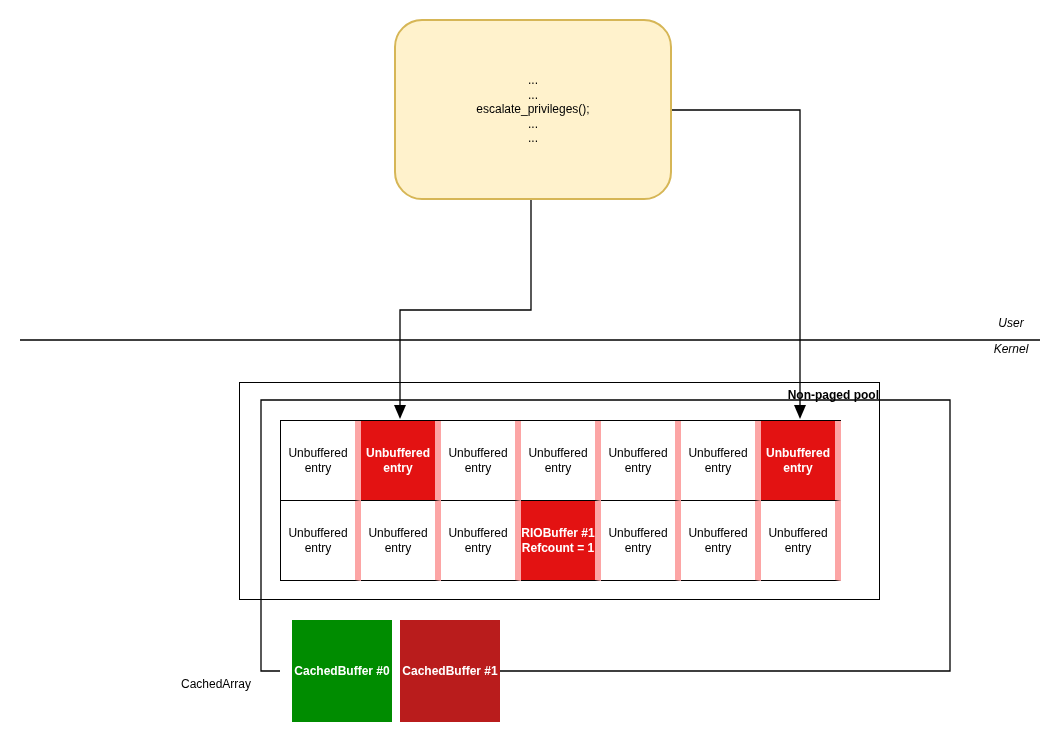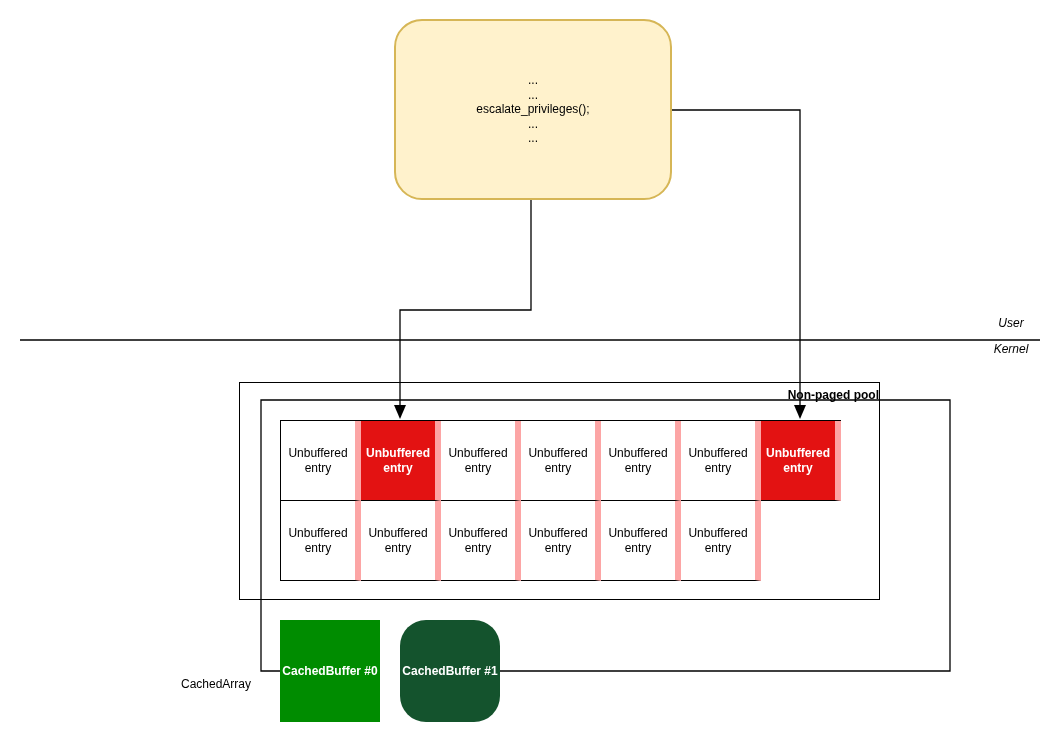--- a/index.html
+++ b/index.html
@@ -110,36 +110,40 @@
       <span>entry</span>
     </div>
     <div class="cellc">
       <span>Unbuffered</span>
       <span>entry</span>
     </div>
     <div class="cellc">
       <span>Unbuffered</span>
       <span>entry</span>
     </div>
+    <div class="cellc hl" style="background: rgb(227, 18, 18);">
+      <span>RIOBuffer #1</span>
+      <span>Refcount = 1</span>
+    </div>
     <div class="cellc">
       <span>Unbuffered</span>
       <span>entry</span>
     </div>
     <div class="cellc">
       <span>Unbuffered</span>
       <span>entry</span>
     </div>
     <div class="cellc">
       <span>Unbuffered</span>
       <span>entry</span>
     </div>
   </div>
 
-  <div class="green-box gb0" style="background: rgb(0, 140, 0);">
+  <div class="green-box gb0" style="background: rgb(0, 140, 0); margin-left: 12px;">
     <span>CachedBuffer #0</span>
   </div>
-  <div class="green-box gb1" style="background: #14532d; border-radius: 26px;">
+  <div class="green-box gb1" style="background: #b91c1c;">
     <span>CachedBuffer #1</span>
   </div>
 
   <div class="cachedarray-label">CachedArray</div>
 
 </div>
 
 </body></html>

